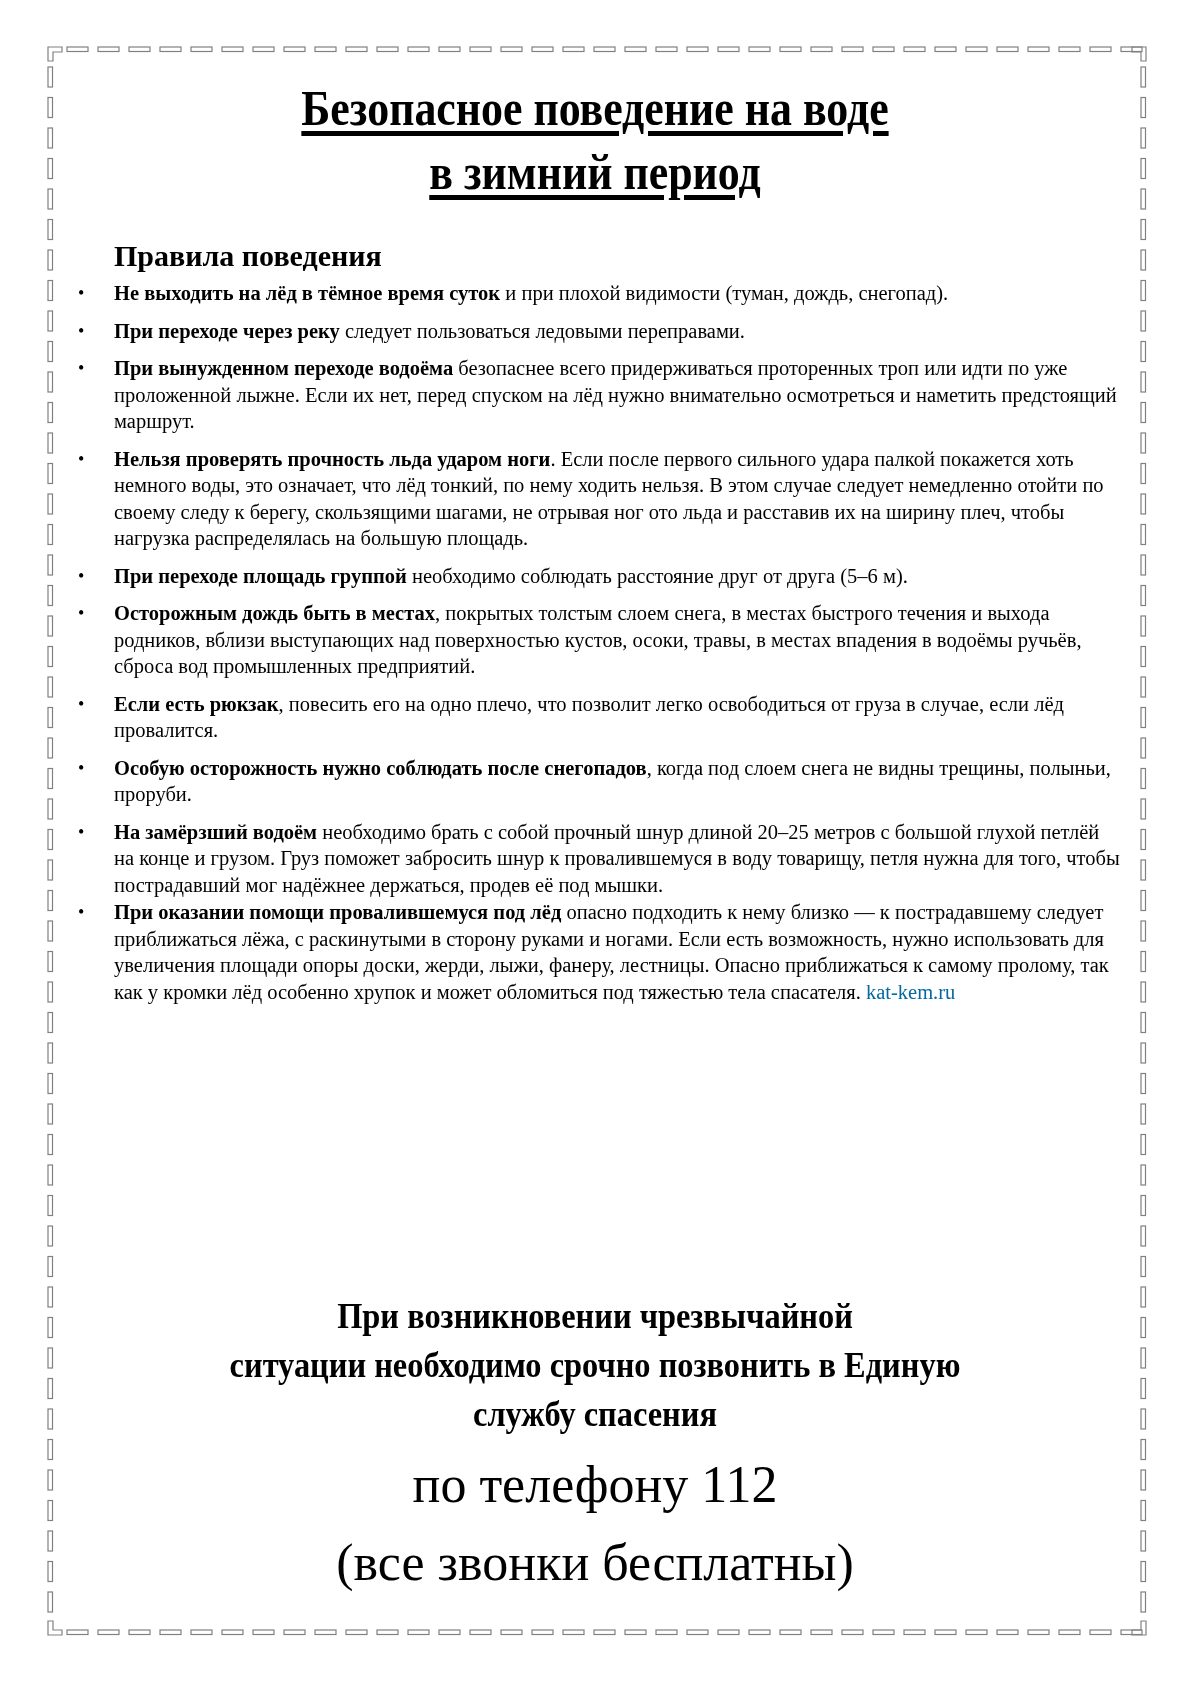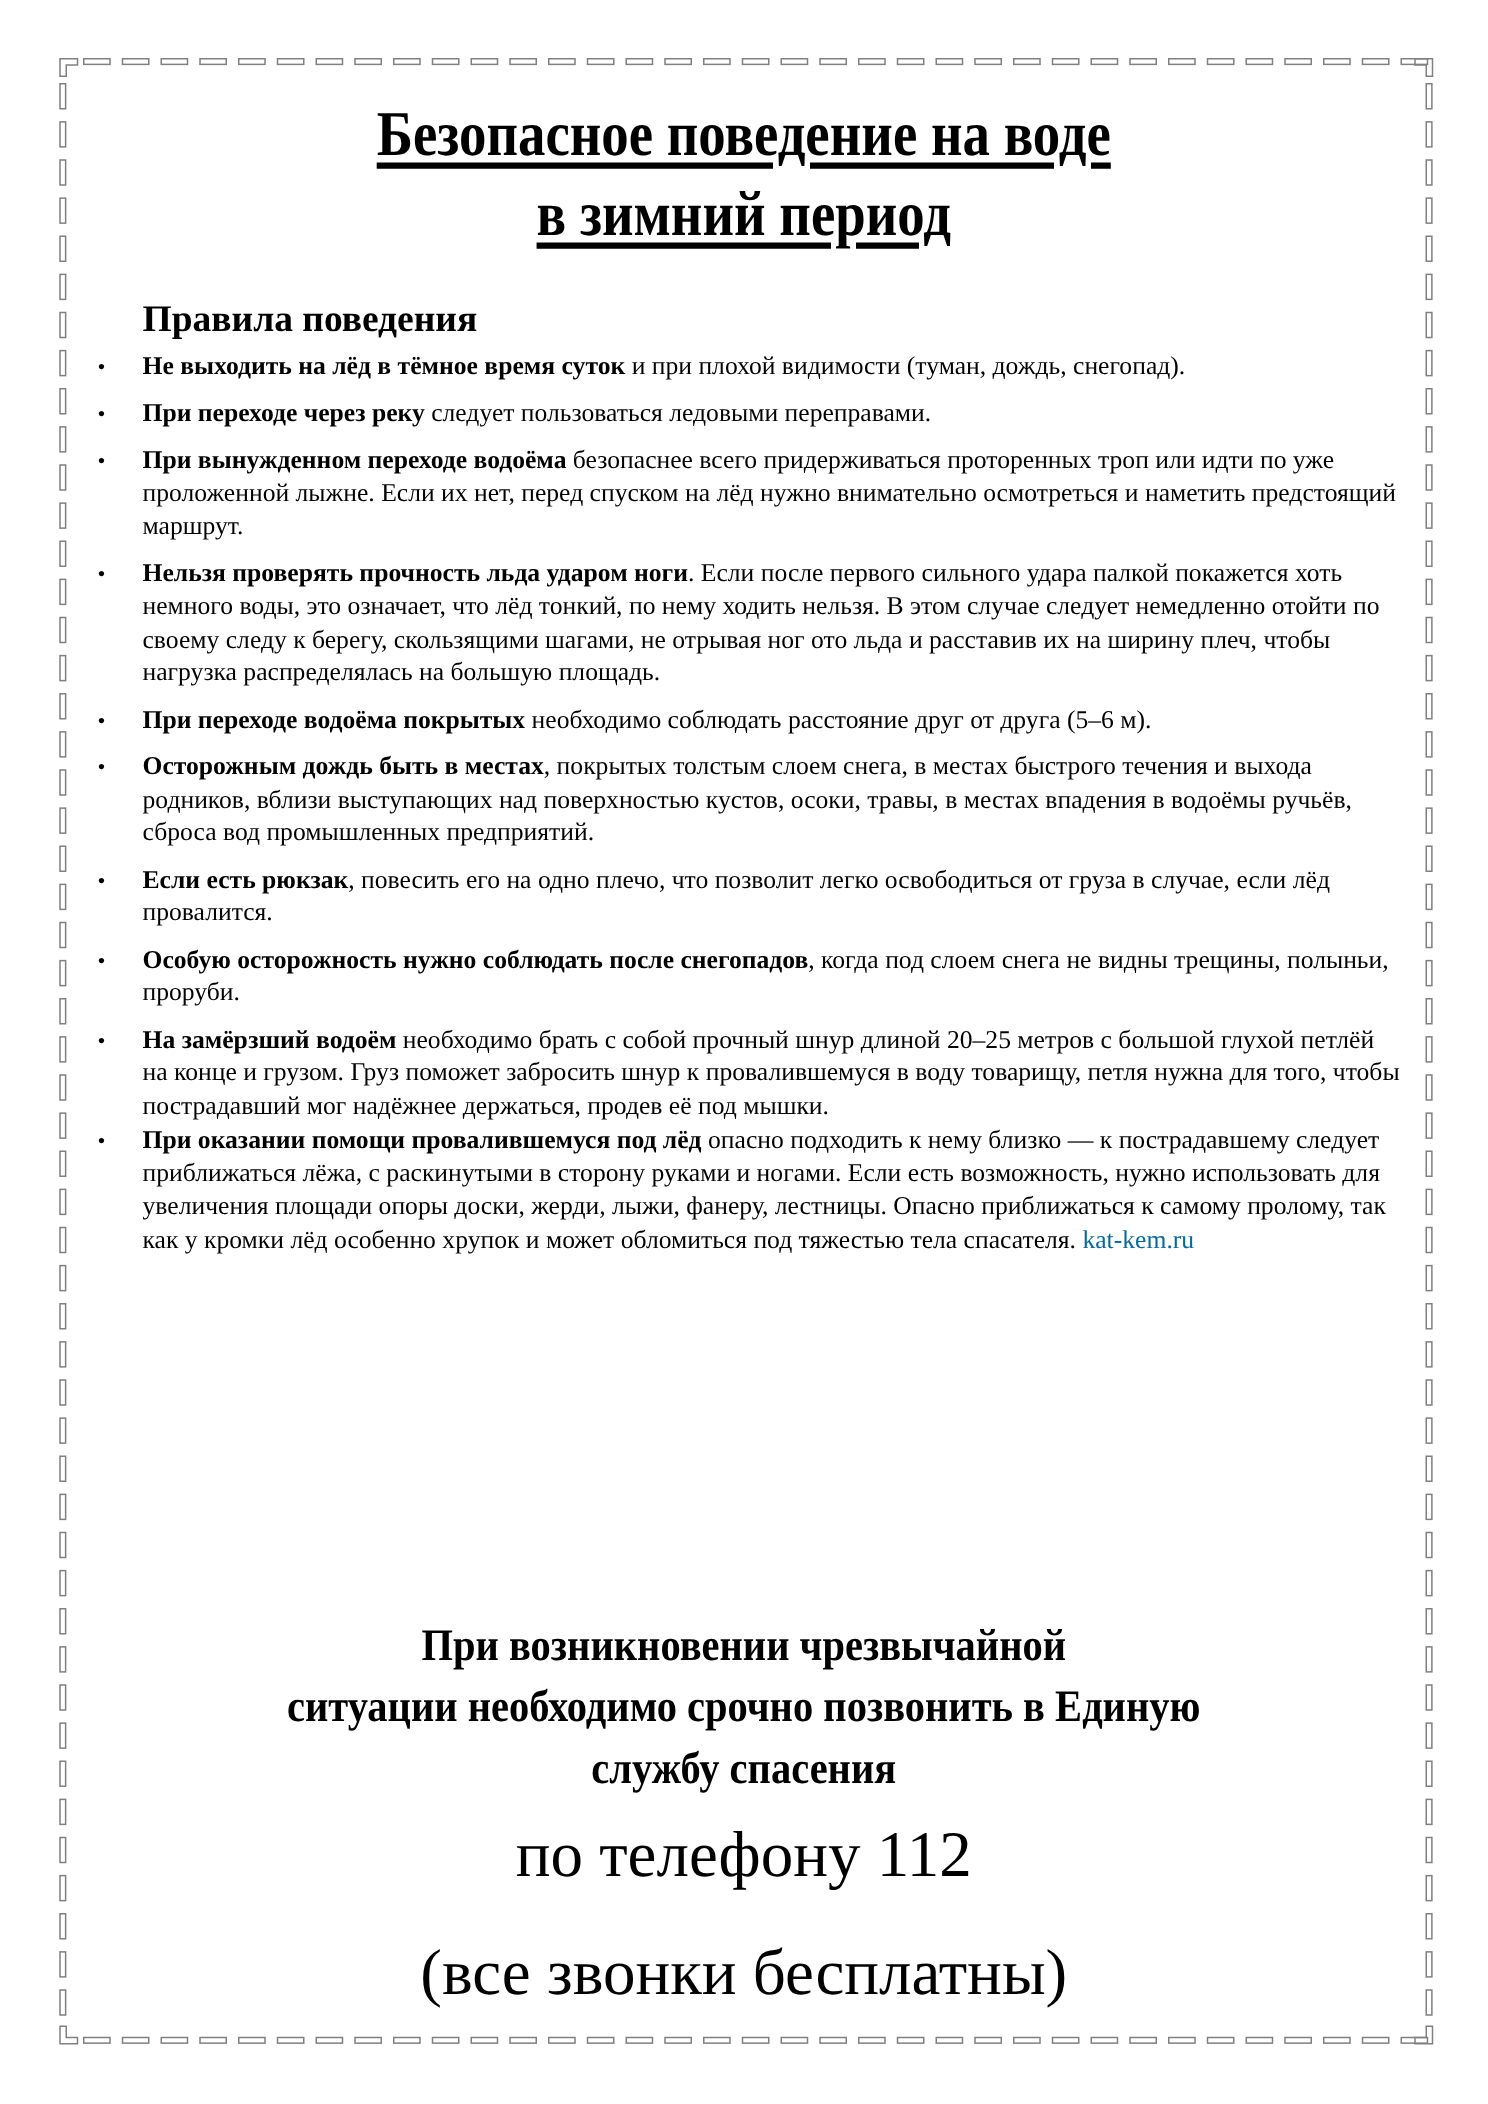--- a/index.html
+++ b/index.html
@@ -97,21 +97,21 @@
     .phone {
       position: absolute;
       left: 0; width: 1190px;
       top: 1452px;
       text-align: center;
       font-family: "Liberation Serif", serif;
       font-weight: normal;
       font-size: 52px;
       line-height: 66px;
     }
-    .phone .line2 { display: block; margin-top: 28px; }
+    .phone .line2 { display: block; margin-top: 12px; }
   </style>
 </head>
 <body>
 
 <svg class="frame" id="frame" xmlns="http://www.w3.org/2000/svg" width="1190" height="1683">
     <rect x="67" y="47" width="21" height="4.5" fill="none" stroke="#808080" stroke-width="1.2"></rect>
     <rect x="67" y="1630" width="21" height="4.5" fill="none" stroke="#808080" stroke-width="1.2"></rect>
     <rect x="98" y="47" width="21" height="4.5" fill="none" stroke="#808080" stroke-width="1.2"></rect>
     <rect x="98" y="1630" width="21" height="4.5" fill="none" stroke="#808080" stroke-width="1.2"></rect>
     <rect x="129" y="47" width="21" height="4.5" fill="none" stroke="#808080" stroke-width="1.2"></rect>
@@ -295,21 +295,21 @@
   </div>
 
   <div class="content">
 
     <h2 class="section s1">Правила поведения</h2>
     <ul class="items">
       <li><span class="bullet">•</span><b>Не выходить на лёд в тёмное время суток</b><span> и при плохой видимости (туман, дождь, снегопад).</span></li>
       <li><span class="bullet">•</span><b>При переходе через реку</b><span> следует пользоваться ледовыми переправами.</span></li>
       <li><span class="bullet">•</span><b>При вынужденном переходе водоёма</b><span> безопаснее всего придерживаться проторенных троп или идти по уже проложенной лыжне. Если их нет, перед спуском на лёд нужно внимательно осмотреться и наметить предстоящий маршрут.</span></li>
       <li><span class="bullet">•</span><b>Нельзя проверять прочность льда ударом ноги</b><span>. Если после первого сильного удара палкой покажется хоть немного воды, это означает, что лёд тонкий, по нему ходить нельзя. В этом случае следует немедленно отойти по своему следу к берегу, скользящими шагами, не отрывая ног ото льда и расставив их на ширину плеч, чтобы нагрузка распределялась на большую площадь.</span></li>
-      <li><span class="bullet">•</span><b>При переходе водоёма покрытых</b><span> необходимо соблюдать расстояние друг от друга (5–6 м).</span></li>
+      <li><span class="bullet">•</span><b>При переходе площадь группой</b><span> необходимо соблюдать расстояние друг от друга (5–6 м).</span></li>
     </ul>
 
     <ul class="items">
       <li><span class="bullet">•</span><b>Осторожным дождь быть в местах</b><span>, покрытых толстым слоем снега, в местах быстрого течения и выхода родников, вблизи выступающих над поверхностью кустов, осоки, травы, в местах впадения в водоёмы ручьёв, сброса вод промышленных предприятий.</span></li>
       <li><span class="bullet">•</span><b>Если есть рюкзак</b><span>, повесить его на одно плечо, что позволит легко освободиться от груза в случае, если лёд провалится.</span></li>
       <li><span class="bullet">•</span><b>Особую осторожность нужно соблюдать после снегопадов</b><span>, когда под слоем снега не видны трещины, полыньи, проруби.</span></li>
     </ul>
 
     <ul class="items tight">
       <li><span class="bullet">•</span><b>На замёрзший водоём</b><span> необходимо брать с собой прочный шнур длиной 20–25 метров с большой глухой петлёй на конце и грузом. Груз поможет забросить шнур к провалившемуся в воду товарищу, петля нужна для того, чтобы пострадавший мог надёжнее держаться, продев её под мышки.</span></li>

